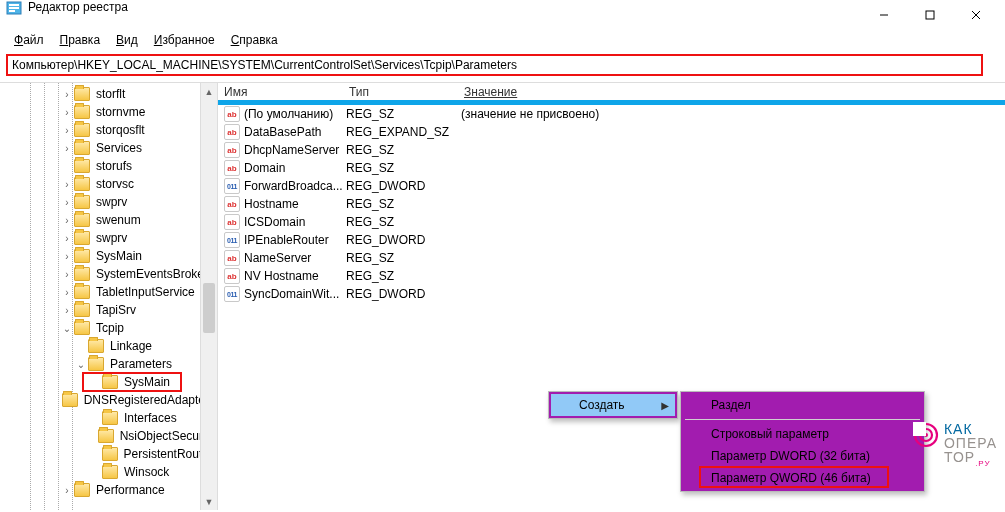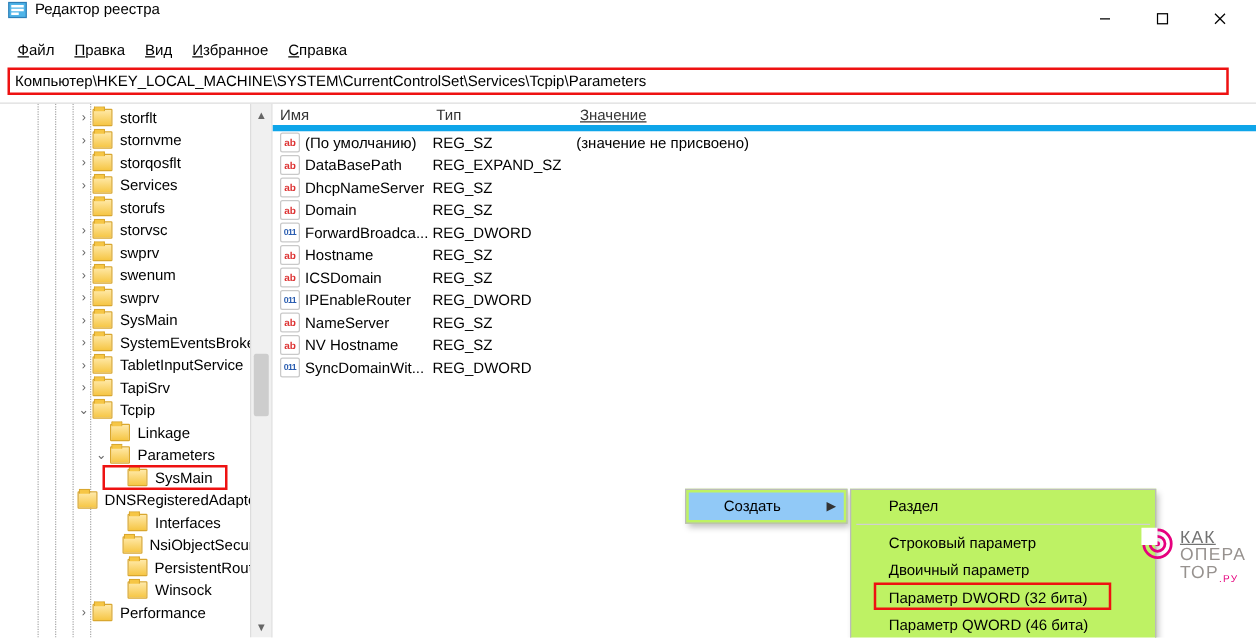--- a/index.html
+++ b/index.html
@@ -160,21 +160,21 @@
   .reg-icon.str::after { content:"ab"; color:#d33; }
   .reg-icon.bin { color:#2a5db0; }
   .reg-icon.bin::after { content:"011"; font-size:7px; color:#2a5db0; letter-spacing:-0.5px; }
   .list-row .name { width: 102px; overflow:hidden; text-overflow: ellipsis; white-space:nowrap; }
   .list-row .type { width: 115px; }
   .list-row .val { flex:1; color:#000; }
 
   
   .ctx {
     position: absolute;
-    background: #bef264;
+    background: #a21caf;
     border: 1px solid #BBB;
     box-shadow: 2px 3px 5px rgba(0,0,0,0.25);
     padding: 2px;
     font-size: 12px;
   }
   .ctx-row {
     height: 22px;
     display: flex;
     align-items: center;
     padding: 0 24px 0 28px;
@@ -213,21 +213,21 @@
     right: 8px;
     bottom: 42px;
     text-align: left;
     line-height: 1;
     pointer-events: none;
   }
   .wm .ic {
     width: 26px; height: 26px;
     display:inline-block; vertical-align: top; margin-right:2px;
   }
-  .wm .t1 { color:#737373; font-size:14px; letter-spacing:1px; display:block;text-decoration:underline;}
+  .wm .t1 { color:#0369a1; font-size:14px; letter-spacing:1px; display:block;}
   .wm .t2 { color:#97928F; font-size:14px; letter-spacing:1px; display:block;}
   .wm .t3 { color:#97928F; font-size:14px; letter-spacing:1px; display:block;}
   .wm .ru { color:#E6007E; font-size:8px; vertical-align: sub;}
 
   .dotted-v {
     position: absolute;
     border-left: 1px dotted #AAA;
     top: 0; bottom: 0;
   }
   .tree-lines { position:absolute; inset:0; pointer-events:none; }
@@ -613,23 +613,20 @@
 
     <div class="ctx ctx-sub" id="ctx-sub">
         <div class="ctx-row">
           <span>Раздел</span>
         </div>
         <div class="ctx-row sep"></div>
         <div class="ctx-row">
           <span>Строковый параметр</span>
         </div>
         <div class="ctx-row">
-          <span>Двоичный параметр</span>
-        </div>
-        <div class="ctx-row">
           <span>Параметр DWORD (32 бита)</span>
         </div>
         <div class="ctx-row">
           <span>Параметр QWORD (46 бита)</span>
         </div>
         <div class="hl-box" style="top: 74px;"></div>
       </div>
 
     <div class="wm">
       <span class="ic">

